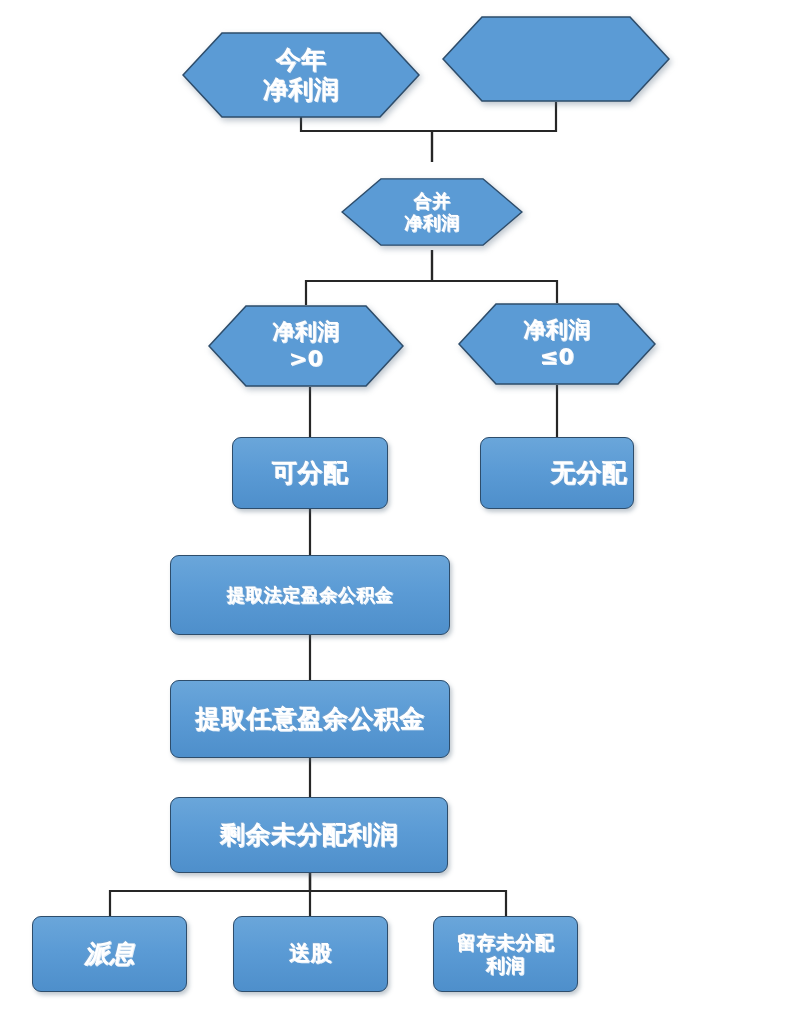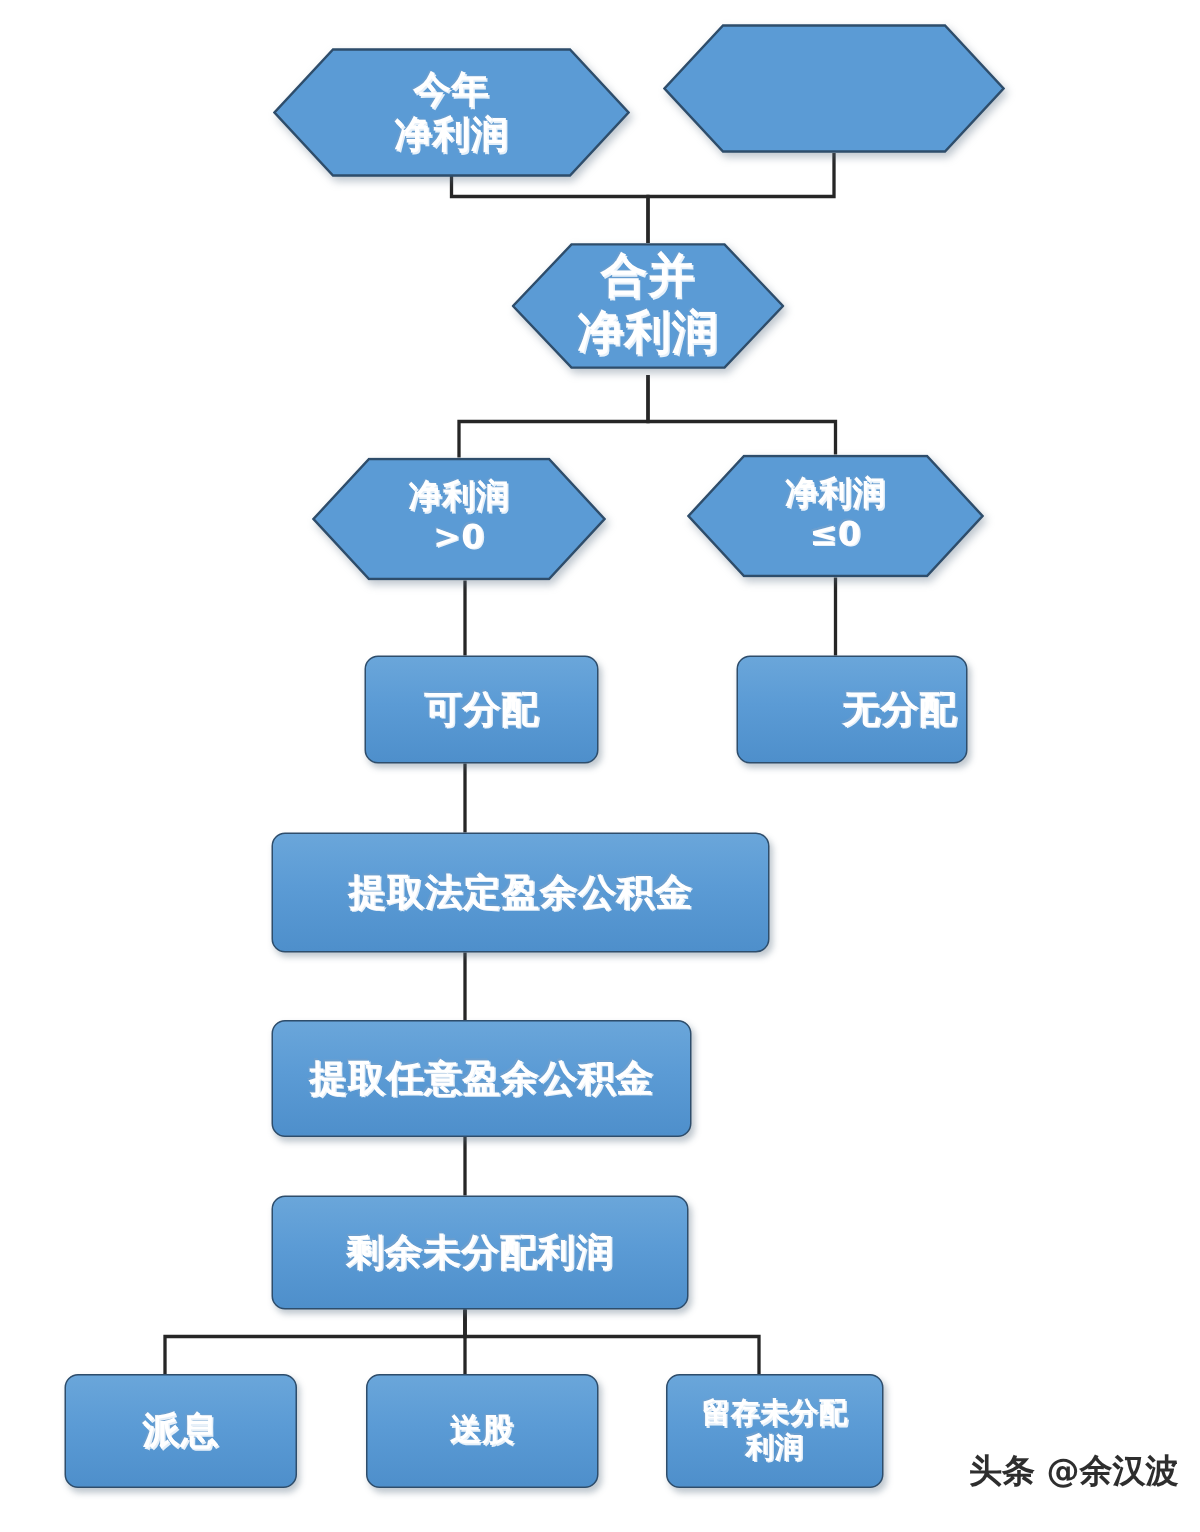--- a/index.html
+++ b/index.html
@@ -48,21 +48,20 @@
     white-space: pre-line;
   }
 
   
   .node.rect {
     background: #5B9BD5;
     background-image: linear-gradient(180deg, #6AA6DA 0%, #5B9BD5 45%, #4E8FCB 100%);
     border: 1.5px solid #2E4D6B;
     border-radius: 9px;
     box-shadow: 2px 3px 4px rgba(90,110,130,0.38);
-    margin-left: 11px;
   }
 
   
   .node.hex {
     background: transparent;
     border: none;
     box-shadow: none;
     filter: drop-shadow(2px 3px 3px rgba(90,110,130,0.40));
   }
   .node.hex .hexbg {
@@ -113,21 +112,21 @@
           <polygon class="face" points="40,1 198,1 237,43 198,85 40,85 1,43"></polygon>
         </svg>
         <span class="label">今年
 净利润</span>
       </div>
       <div class="node hex" style="left: 442px; top: 16px; width: 228px; height: 86px; font-size: 25px;">
         <svg class="hexbg" viewBox="0 0 228 86" preserveAspectRatio="none">
           <polygon class="face" points="40,1 188,1 227,43 188,85 40,85 1,43"></polygon>
         </svg>
       </div>
-      <div class="node hex" style="left: 341px; top: 162px; width: 182px; height: 84px; font-size: 31px;">
+      <div class="node hex" style="left: 341px; top: 178px; width: 182px; height: 68px; font-size: 18px;">
         <svg class="hexbg" viewBox="0 0 182 88" preserveAspectRatio="none">
           <polygon class="face" points="40,1 142,1 181,44 142,87 40,87 1,44"></polygon>
         </svg>
         <span class="label">合并
 净利润</span>
       </div>
       <div class="node hex" style="left: 208px; top: 305px; width: 196px; height: 82px; font-size: 22px;">
         <svg class="hexbg" viewBox="0 0 196 82" preserveAspectRatio="none">
           <polygon class="face" points="38,1 158,1 195,41 158,81 38,81 1,41"></polygon>
         </svg>
@@ -140,36 +139,35 @@
         </svg>
         <span class="label">净利润
 ≤0</span>
       </div>
       <div class="node rect" style="left: 232px; top: 437px; width: 156px; height: 72px; font-size: 25px;">
         <span class="label">可分配</span>
       </div>
       <div class="node rect" style="left: 480px; top: 437px; width: 154px; height: 72px; font-size: 25px; justify-content: flex-end;">
         <span class="label">无分配</span>
       </div>
-      <div class="node rect" style="left: 170px; top: 555px; width: 332px; height: 80px; font-size: 25px;">
+      <div class="node rect" style="left: 170px; top: 555px; width: 280px; height: 80px; font-size: 18px;">
         <span class="label">提取法定盈余公积金</span>
       </div>
       <div class="node rect" style="left: 170px; top: 680px; width: 280px; height: 78px; font-size: 25px;">
         <span class="label">提取任意盈余公积金</span>
       </div>
       <div class="node rect" style="left: 170px; top: 797px; width: 278px; height: 76px; font-size: 25px; justify-content: center;">
         <span class="label">剩余未分配利润</span>
       </div>
-      <div class="node rect" style="left: 32px; top: 916px; width: 155px; height: 76px; font-size: 25px;">
+      <div class="node rect" style="left: 32px; top: 916px; width: 155px; height: 76px; font-size: 25px; font-style: italic;">
         <span class="label">派息</span>
       </div>
       <div class="node rect" style="left: 233px; top: 916px; width: 155px; height: 76px; font-size: 21px;">
         <span class="label">送股</span>
       </div>
       <div class="node rect" style="left: 433px; top: 916px; width: 145px; height: 76px; font-size: 19px;">
         <span class="label">留存未分配
 利润</span>
       </div>
     </div>
 
-  <div class="watermark" style="left: 646px; top: 966px; font-size: 22px;">头条 @余汉波</div>
 
 </div>
 
 </body></html>

